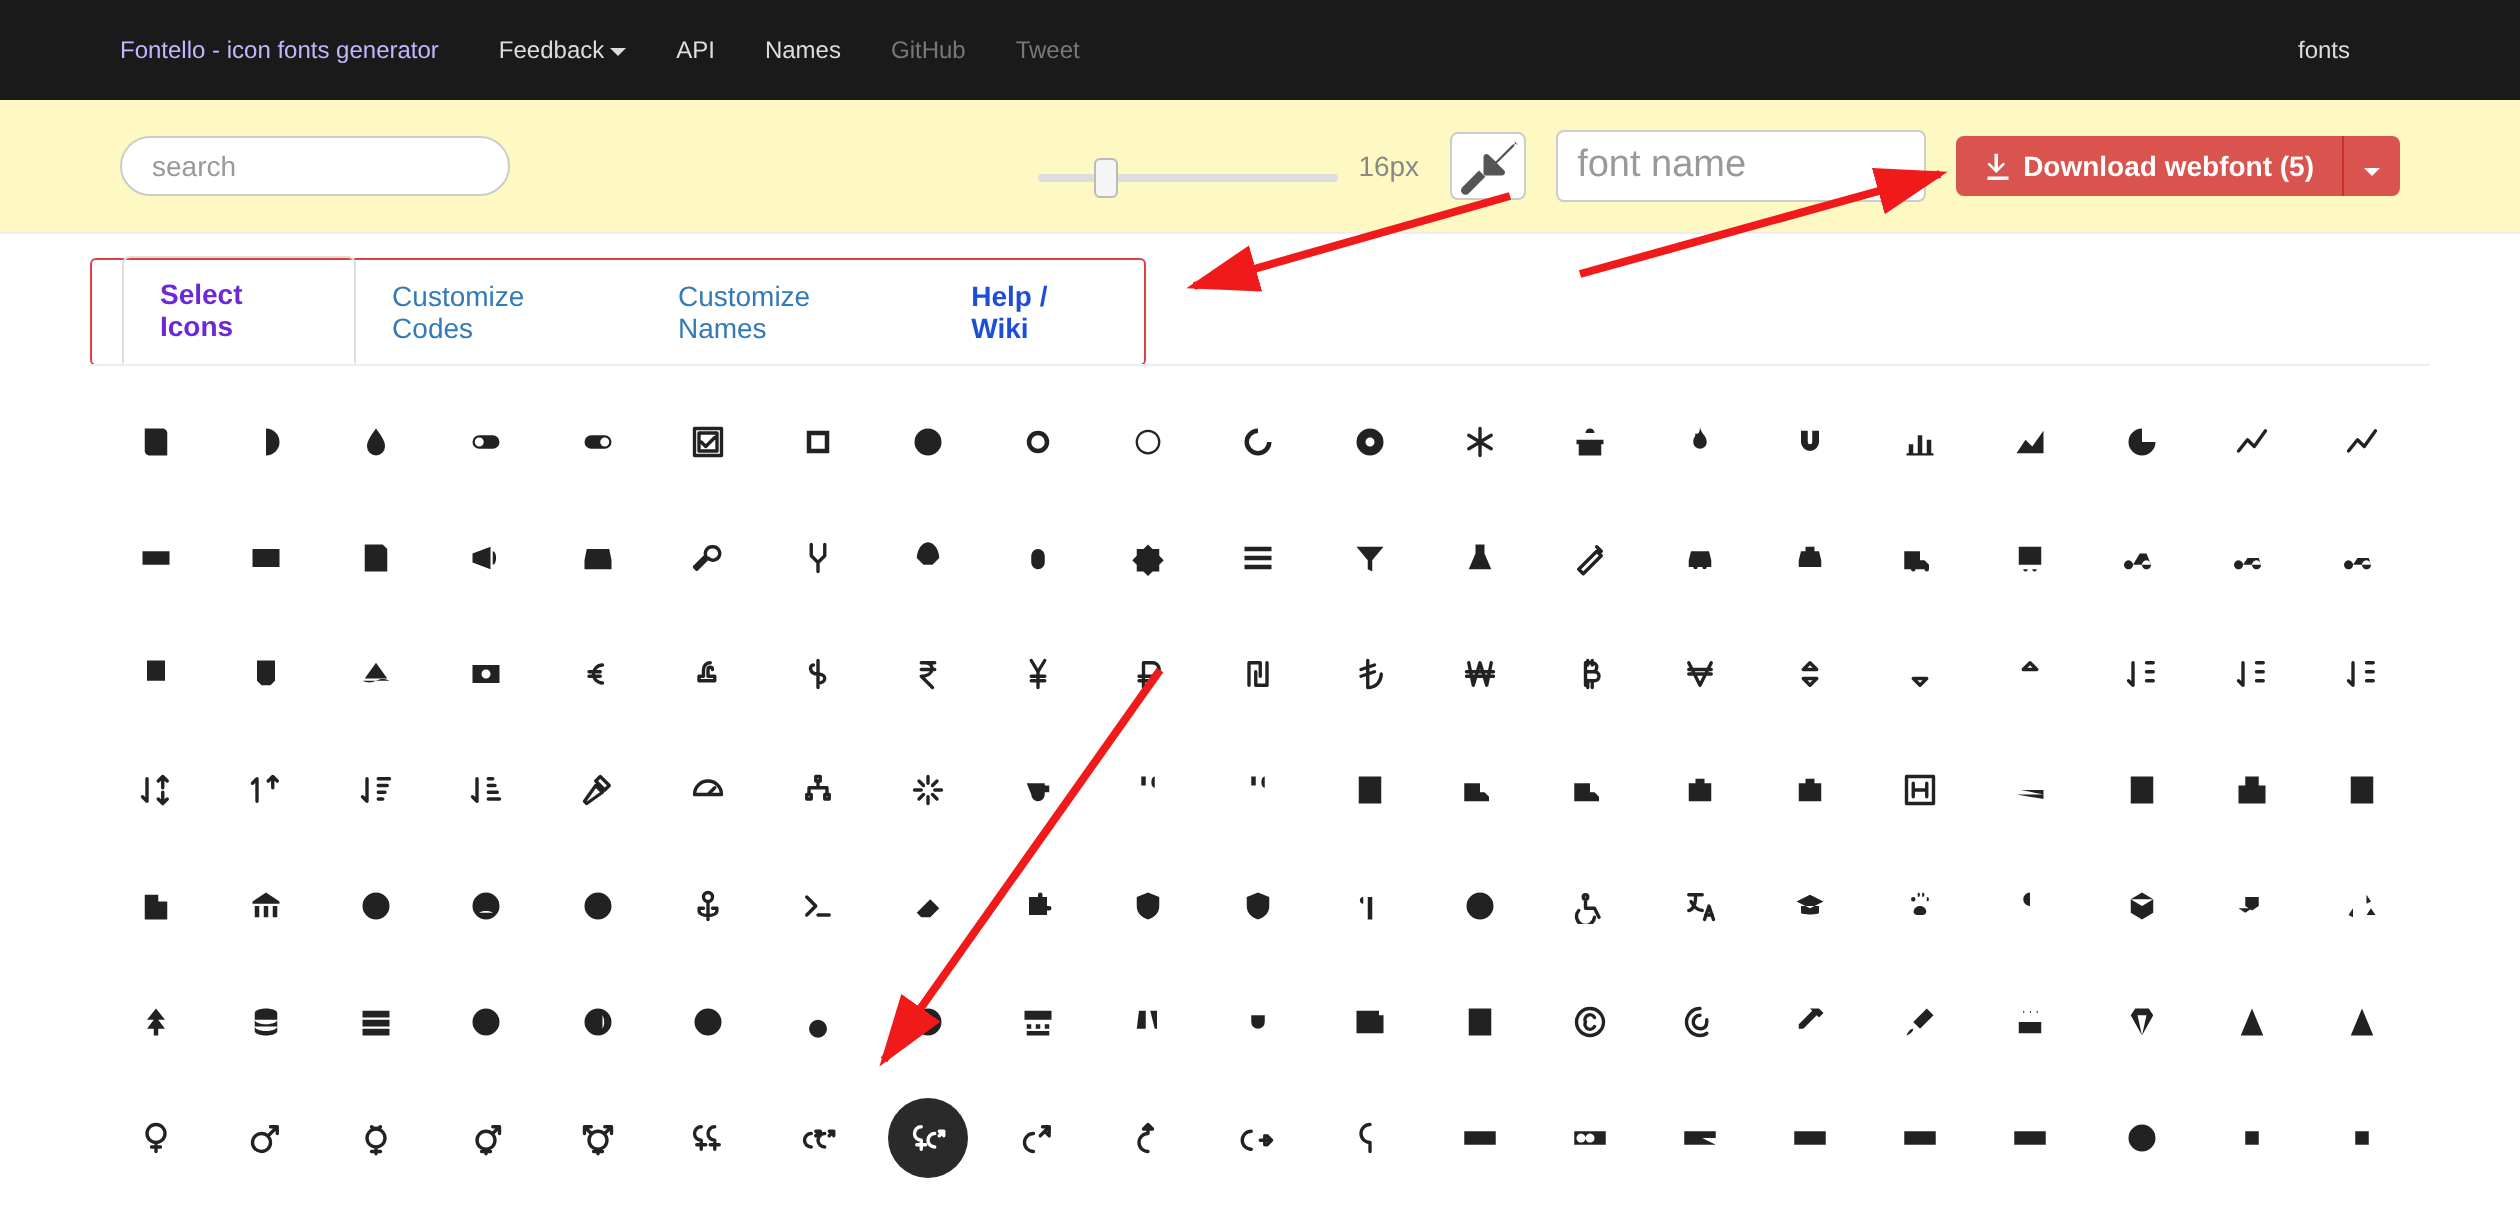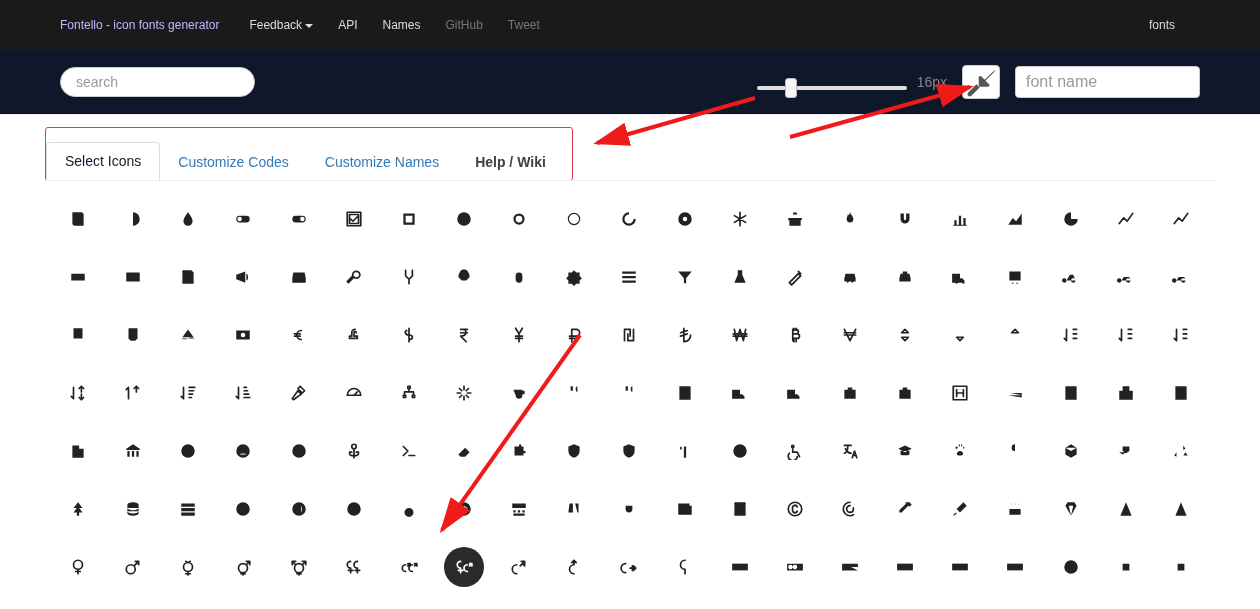--- a/index.html
+++ b/index.html
@@ -7,43 +7,43 @@
   
   
   .navbar { background: #1a1a1a; height: 50px; display: flex; align-items: center; padding: 0 60px; color: #eee; }
   .navbar .brand { font-size: 12px; color: #c4b5fd; margin-right: 30px; }
   .navbar a { color: #ddd; text-decoration: none; font-size: 12px; margin-right: 25px; cursor: pointer; }
   .navbar a.muted { color: #777; }
   .navbar .caret { display: inline-block; width: 0; height: 0; border-left: 4px solid transparent; border-right: 4px solid transparent; border-top: 4px solid #ddd; vertical-align: middle; margin-left: 3px; }
   .navbar .spacer { flex: 1; }
   
   
-  .toolbar { background: #0f172a; border-bottom: 1px solid #eee; padding: 15px 60px; display: flex; align-items: center; gap: 15px; }
+  .toolbar { background: #fef9c3; border-bottom: 1px solid #eee; padding: 15px 60px; display: flex; align-items: center; gap: 15px; }
   .search-input { border: 1px solid #ccc; border-radius: 20px; padding: 6px 15px; width: 195px; font-size: 14px; outline: none; color: #555; }
   .search-input::placeholder { color: #999; }
   .toolbar .flex-spacer { flex: 1; }
   .slider-wrap { display: flex; align-items: flex-end; gap: 10px; }
   .slider { width: 150px; height: 4px; background: #ddd; border-radius: 2px; position: relative; }
   .slider-handle { position: absolute; width: 12px; height: 20px; background: #f5f5f5; border: 1px solid #bbb; border-radius: 3px; top: -8px; left: 28px; }
   .slider-label { color: #888; font-size: 14px; }
   .wrench-btn { width: 38px; height: 34px; border: 1px solid #ccc; border-radius: 4px; background: #fff; display: flex; align-items: center; justify-content: center; cursor: pointer; }
-  .fontname-input { border: 1px solid #ccc; border-radius: 4px; padding: 6px 10px; width: 185px; font-size: 16px; outline: none; color: #555; }
+  .fontname-input { border: 1px solid #ccc; border-radius: 4px; padding: 6px 10px; width: 185px; font-size: 19px; outline: none; color: #555; }
   .fontname-input::placeholder { color: #999; }
   .download-btn { background: #d9534f; color: #fff; border: none; border-radius: 4px 0 0 4px; padding: 7px 14px; font-size: 14px; font-weight: bold; cursor: pointer; display: flex; align-items: center; gap: 6px; }
   .download-caret { background: #d9534f; color: #fff; border: none; border-radius: 0 4px 4px 0; padding: 7px 10px; cursor: pointer; border-left: 1px solid #c9302c; }
   .download-caret .caret-down { display: inline-block; width: 0; height: 0; border-left: 4px solid transparent; border-right: 4px solid transparent; border-top: 4px solid #fff; }
   .btn-group { display: flex; }
   
   
   .tabs-wrap { padding: 12px 45px 0; position: relative; }
   .tabs { display: flex; border: 1px solid #dd4040; border-radius: 3px; padding: 0; width: 528px; height: 54px; align-items: flex-end; }
   .tab { padding: 10px 18px; cursor: pointer; font-size: 14px; color: #555; }
-  .tab.active { border: 1px solid #ddd; border-bottom: 1px solid #fff; border-radius: 4px 4px 0 0; font-weight: normal; color: #0f172a; margin-left: 0; }
+  .tab.active { border: 1px solid #ddd; border-bottom: 1px solid #fff; border-radius: 4px 4px 0 0; font-weight: bold; color: #6d28d9; margin-left: 15px; }
   .tab.link { color: #337ab7; }
-  .tab.help { color: #404040; font-weight: bold; }
+  .tab.help { color: #1d4ed8; font-weight: bold; }
   .tabs-underline { height: 1px; background: #eee; margin-top: -1px; }
   
   
   .icon-grid-wrap { padding: 25px 65px 12px; }
   .icon-grid { display: grid; grid-template-columns: repeat(21, 1fr); gap: 32px 28px; }
   .icon-cell { width: 26px; height: 26px; display: flex; align-items: center; justify-content: center; color: #222; cursor: pointer; }
   .icon-cell.selected { width: 40px; height: 40px; background: #2a2a2a; border-radius: 50%; color: #fff; margin: -7px; }
   .icon-cell svg { width: 18px; height: 18px; }
   .icon-cell.selected svg { width: 18px; height: 18px; }
   
@@ -73,20 +73,29 @@
         <div class="slider-handle"></div>
       </div>
     <span class="slider-label">16px</span>
   </div>
   <button class="wrench-btn">
     <svg viewBox="0 0 16 16">
         <path fill="#555" d="M13.7 2.3c.4.4.4 1 0 1.4L10 7.4l1.6 1.6c.4.4.1 1.1-.5 1.1H7.5c-.3 0-.5-.2-.5-.5V6c0-.6.7-.9 1.1-.5L9.7 7l3.6-3.6c.4-.4 1-.4 1.4 0zM6 9l-3.7 3.7c-.4.4-.4 1 0 1.4.4.4 1 .4 1.4 0L7.4 10.4 6 9z"></path>
       </svg>
   </button>
   <input class="fontname-input" placeholder="font name" style="">
+  <div class="btn-group">
+    <button class="download-btn">
+      <svg width="14" height="14" viewBox="0 0 16 16">
+          <path fill="#fff" d="M8 1v8l3-3 1 1-5 5-5-5 1-1 3 3V1h2zm-6 13h12v2H2v-2z"></path>
+        </svg>
+      <span>Download webfont (5)</span>
+    </button>
+    <button class="download-caret"><span class="caret-down"></span></button>
+  </div>
 </div>
 
 <div class="tabs-wrap">
   <div class="tabs">
     <div class="tab active">Select Icons</div>
     <div class="tab link">Customize Codes</div>
     <div class="tab link">Customize Names</div>
     <div class="tab help">Help / Wiki</div>
   </div>
   <div class="tabs-underline"></div>

